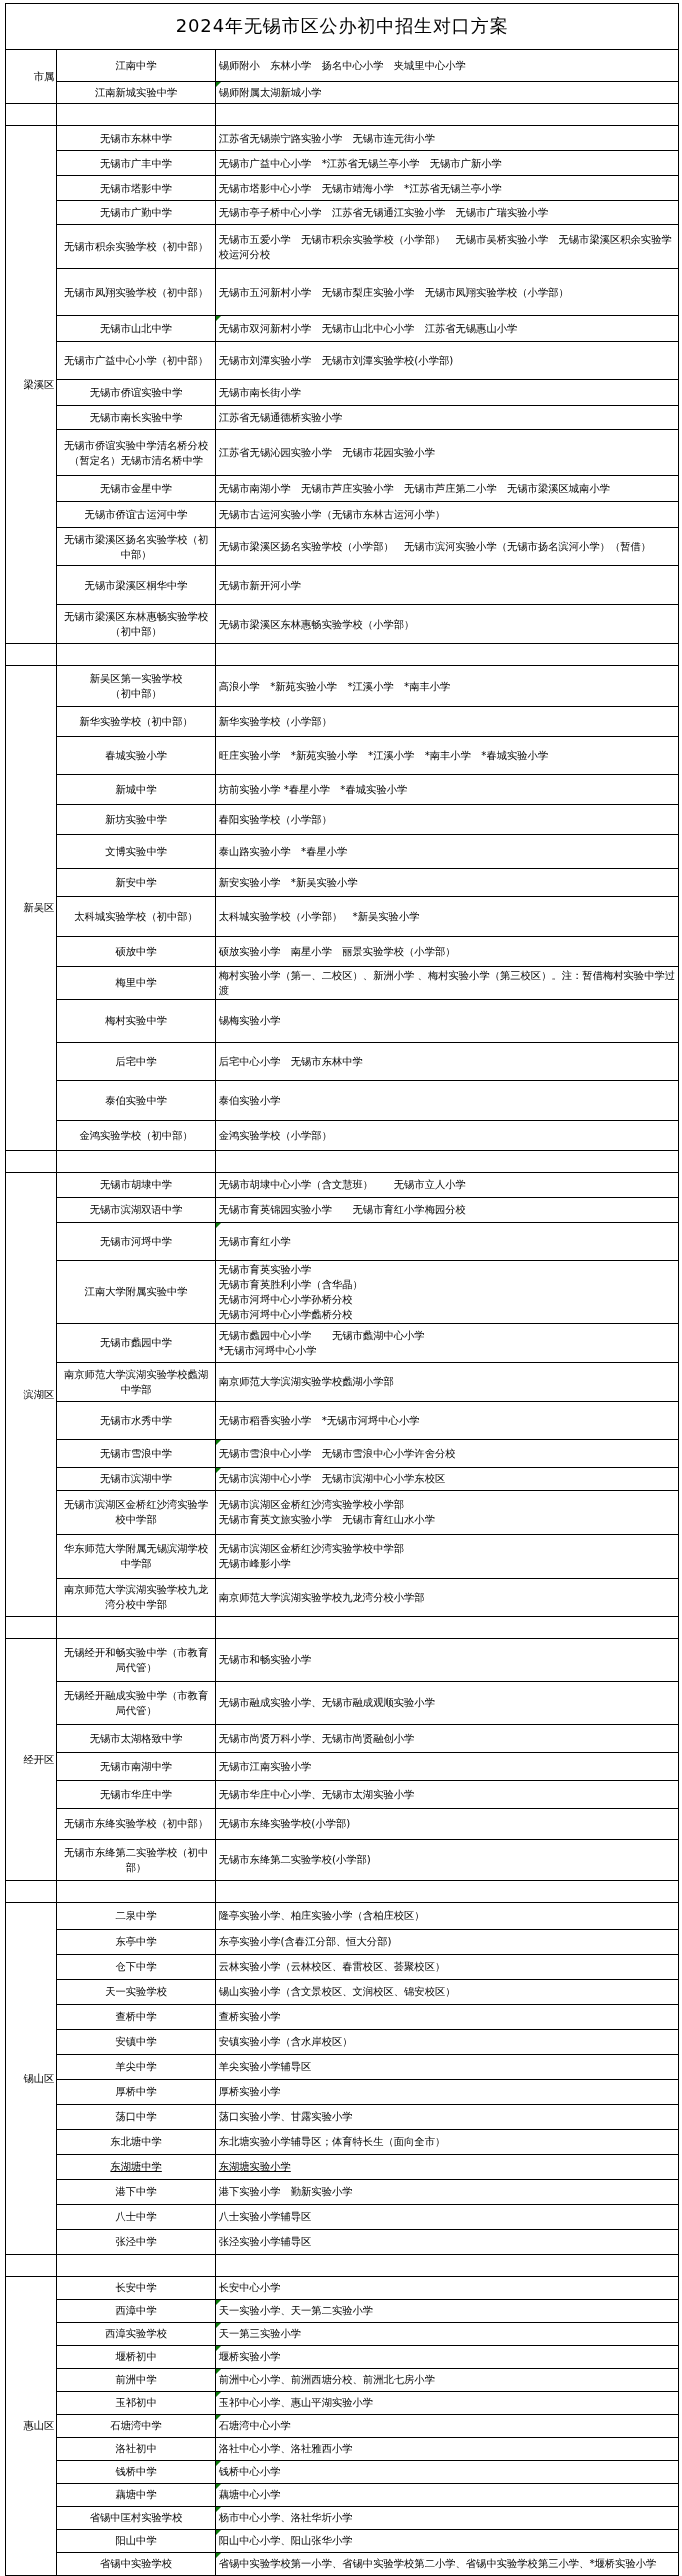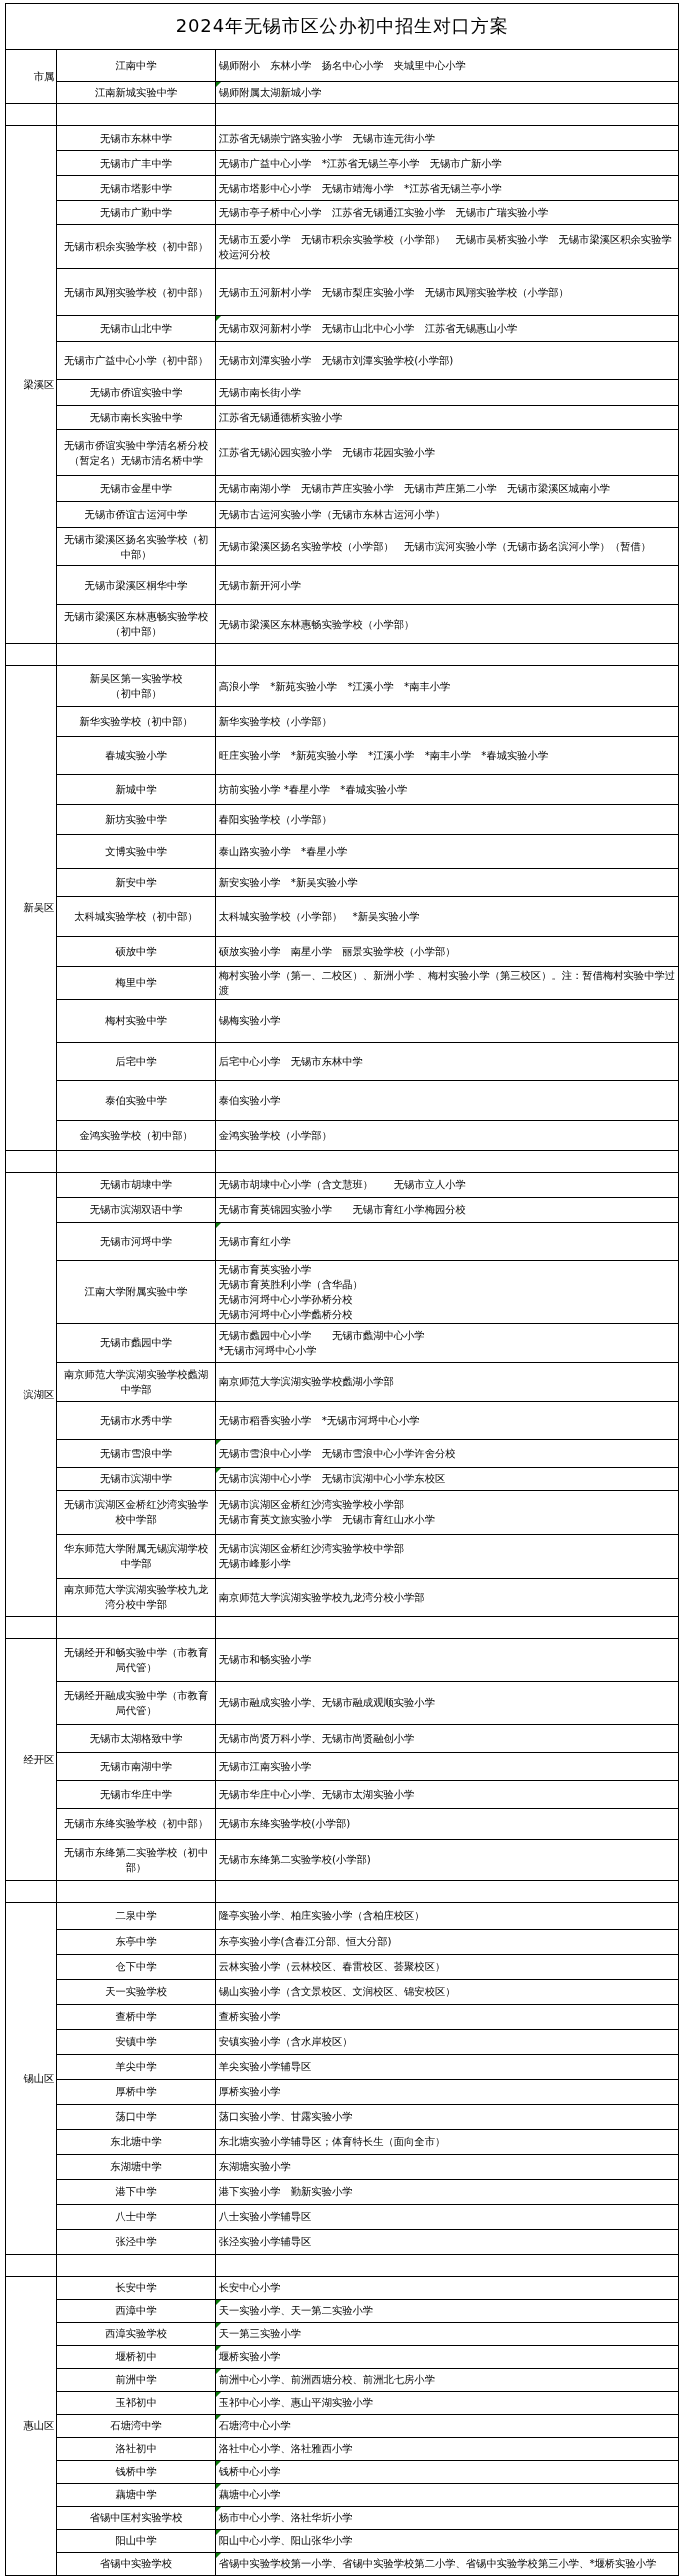--- a/index.html
+++ b/index.html
@@ -557,21 +557,21 @@
           </td>
         </tr>
         <tr style="height: 25px;">
           <td class="middle">
             <div class="line">东北塘中学</div>
           </td>
           <td class="primary">
             <div class="line">东北塘实验小学辅导区；体育特长生（面向全市）</div>
           </td>
         </tr>
-        <tr style="height: 25px;">
+        <tr style="height: 25px; text-decoration: underline;">
           <td class="middle">
             <div class="line">东湖塘中学</div>
           </td>
           <td class="primary">
             <div class="line">东湖塘实验小学</div>
           </td>
         </tr>
         <tr style="height: 25px;">
           <td class="middle">
             <div class="line">港下中学</div>

